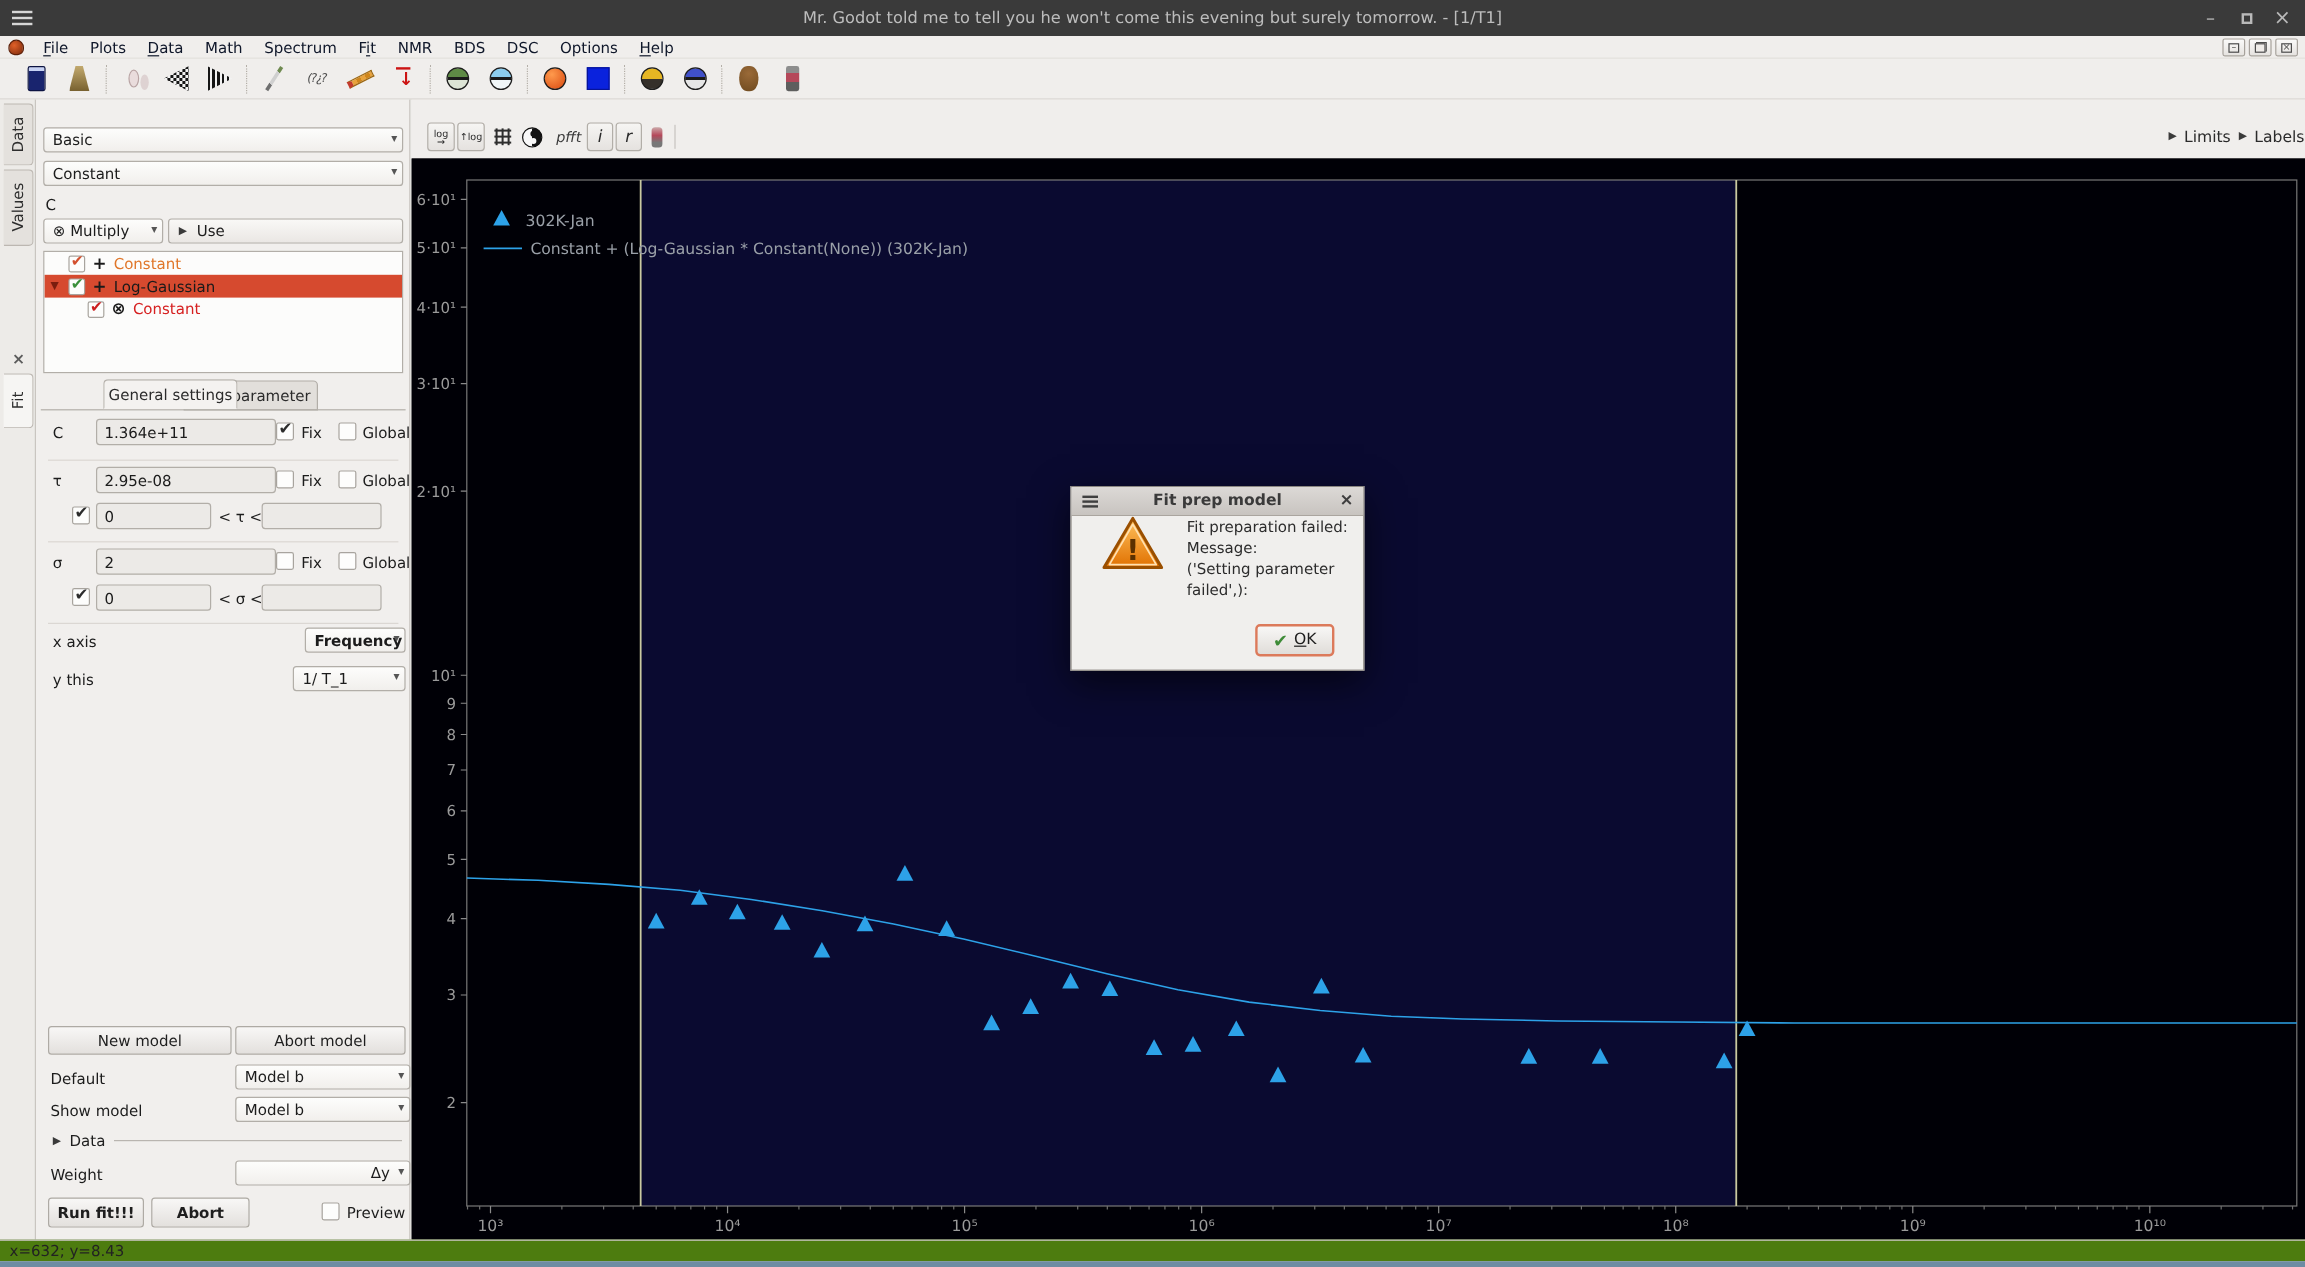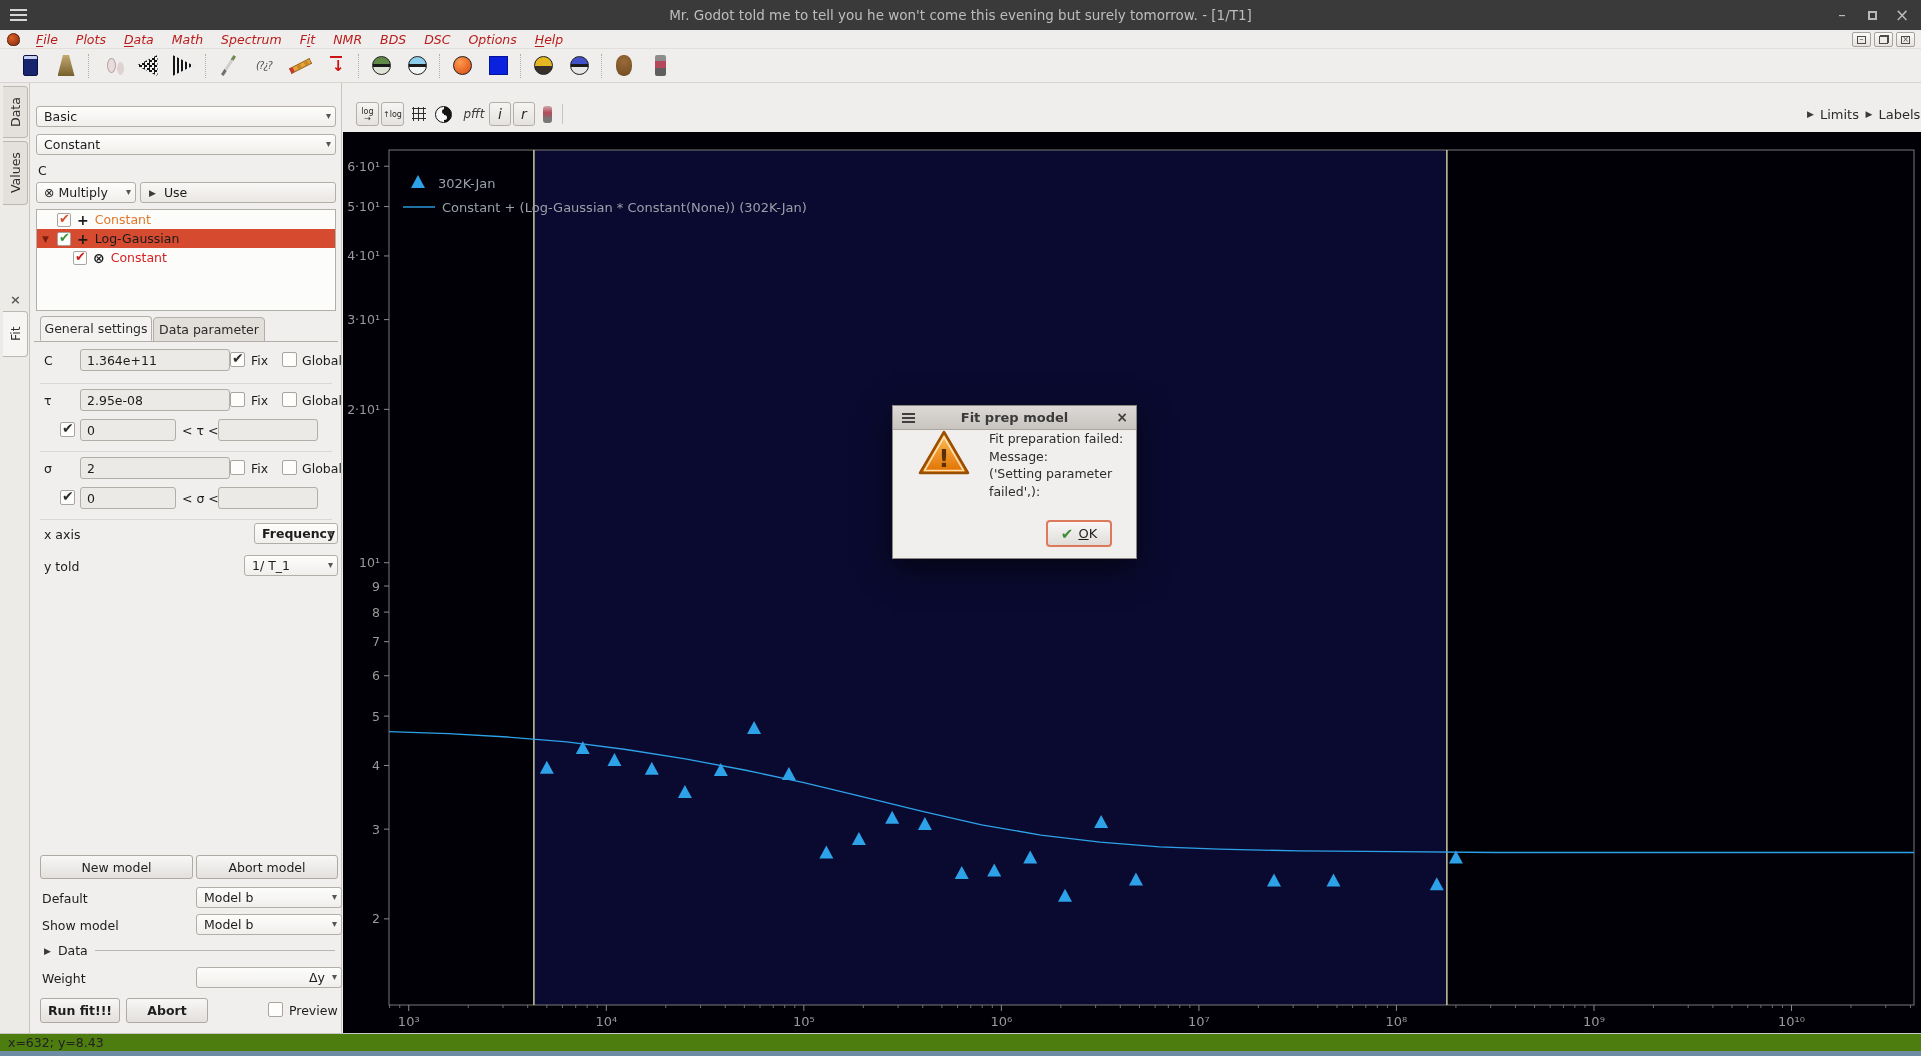--- a/index.html
+++ b/index.html
@@ -10,21 +10,21 @@
   .titlebar{position:absolute;left:0;top:0;width:1921px;height:30px;background:#3a3a3a;display:flex;align-items:center;}
   .hamburger{position:absolute;left:10px;top:14px;width:17px;height:2px;background:#d6d6d6;box-shadow:0 -5px 0 #d6d6d6,0 5px 0 #d6d6d6;}
   .title-text{width:100%;text-align:center;color:#bdbdbd;font-size:13.5px;}
   .win-btn{position:absolute;top:0;height:30px;width:30px;color:#b9b9b9;display:flex;align-items:center;justify-content:center;font-size:15px;}
   .win-min{right:64px;}.win-max{right:34px;}.win-close{right:4px;font-size:17px;}
   .max-glyph{width:9px;height:9px;border:2px solid #b9b9b9;}
 
   
   .menubar{position:absolute;left:0;top:30px;width:1921px;height:19px;background:#f0eeec;display:flex;align-items:center;border-bottom:1px solid #e2dfdb;}
   .app-icon{width:13px;height:13px;margin:0 7px 0 7px;border-radius:50% 50% 40% 40%;background:radial-gradient(circle at 35% 35%,#e06028,#7c2a0c);border:1px solid #5c1f08;}
-  .menu-item{padding:1px 9px;font-size:12.5px;color:#b91c1c;font-style:italic;}
+  .menu-item{padding:1px 9px;font-size:12.5px;color:#0f172a;}
   .menu-item u{text-decoration:underline;text-underline-offset:2px;}
   .mdi-btns{position:absolute;right:6px;top:2px;display:flex;gap:3px;}
   .mdi-btn{width:19px;height:15px;border:1px solid #a7a29c;border-radius:2px;background:linear-gradient(#fafaf9,#e6e3e0);display:flex;align-items:center;justify-content:center;}
   .mdi-glyph{width:9px;height:8px;border:1px solid #4c4c4c;font-size:8px;line-height:5px;text-align:center;color:#4c4c4c;}
   .mdi-restore{position:relative;width:10px;height:9px;}
   .mdi-restore::before{content:"";position:absolute;right:0;top:0;width:7px;height:6px;border:1px solid #4c4c4c;}
   .mdi-restore::after{content:"";position:absolute;left:0;bottom:0;width:7px;height:6px;border:1px solid #4c4c4c;background:#efece9;}
 
   
   .toolbar{position:absolute;left:0;top:49px;width:1921px;height:34px;background:#f0eeec;border-bottom:1px solid #d8d4cf;display:flex;align-items:center;padding-left:8px;}
@@ -68,21 +68,21 @@
   .plabel{position:absolute;font-size:12.5px;color:#1c1c1c;}
   .expander{position:absolute;display:flex;align-items:center;gap:8px;border:1px solid #b2aea8;border-radius:3px;background:linear-gradient(#f9f8f6,#eae7e4);font-size:12.5px;padding:0 8px;height:21px;}
   .expander .arr,.flatarr{font-size:9px;color:#3a3a3a;}
   .tree{position:absolute;left:6px;top:126px;width:300px;height:102px;background:#fcfcfb;border:1px solid #b2aea8;overflow:hidden;}
   .trow{position:relative;height:19px;display:flex;align-items:center;font-size:12.5px;}
   .trow .texp{position:absolute;left:5px;font-size:9px;}
   .tcb{width:14px;height:14px;background:#fdfdfc;border:1px solid #a8a49e;border-radius:2px;position:relative;flex:none;}
   .tcb::after{content:"✔";position:absolute;left:1px;top:-3px;font-size:13px;}
   .top{margin:0 6px;font-size:14px;font-weight:bold;color:#1a1a1a;}
   .ptabs .ptab{position:absolute;height:25px;border:1px solid #b2aea8;border-radius:4px 4px 0 0;background:#e2dfdb;font-size:12.5px;display:flex;align-items:center;justify-content:center;color:#2b2b2b;}
-  .ptab.active{background:#f4f2f0;border-bottom:1px solid #f4f2f0;z-index:2;}
+  .ptab.active{background:#f4f2f0;border-bottom:1px solid #f4f2f0;z-index:2;margin-left:46px;}
   .tabline{position:absolute;left:4px;width:304px;top:258px;border-top:1px solid #b2aea8;}
   .hrline{position:absolute;left:10px;width:292px;border-top:1px solid #dbd7d3;}
   .btn{position:absolute;display:flex;align-items:center;justify-content:center;background:linear-gradient(#f8f7f6,#e3e0dd);border:1px solid #aeaaa4;border-radius:3px;font-size:12.5px;color:#1e1e1e;}
   .btn.bold{font-weight:bold;}
   .dexp{position:absolute;display:flex;align-items:center;gap:7px;font-size:12.5px;color:#1e1e1e;}
   .dexp .line{width:240px;border-top:1px solid #b9b5b0;}
 
   
   .plotpanel{position:absolute;left:343px;top:83px;width:1578px;height:950px;background:#f0eeec;}
   .plot-toolbar{position:absolute;left:0;top:0;width:1578px;height:49px;}
@@ -319,21 +319,21 @@
   <span class="cb on" style="left:30px;top:407px;"></span>
   <input class="field" style="left: 50px; top: 404px; width: 96px;" value="0">
   <span class="plabel" style="left:152px;top:408px;">&lt; σ &lt;</span>
   <input class="field" style="left: 188px; top: 404px; width: 100px;" value="">
   <div class="hrline" style="top:436px;"></div>
 
   <span class="plabel" style="left:14px;top:444px;">x axis</span>
   <div class="combo" style="position:absolute;left:224px;top:440px;width:84px;font-weight:bold;">
       <span>Frequency</span>
     </div>
-  <span class="plabel" style="left:14px;top:476px;">y told</span>
+  <span class="plabel" style="left:14px;top:476px;">y this</span>
   <div class="combo" style="position:absolute;left:214px;top:472px;width:94px;">
       <span>1/ T_1</span>
     </div>
 
   <span class="btn" style="left:10px;top:772px;width:153px;height:24px;">
       <span>New model</span>
     </span>
   <span class="btn" style="left:166px;top:772px;width:142px;height:24px;">
       <span>Abort model</span>
     </span>

